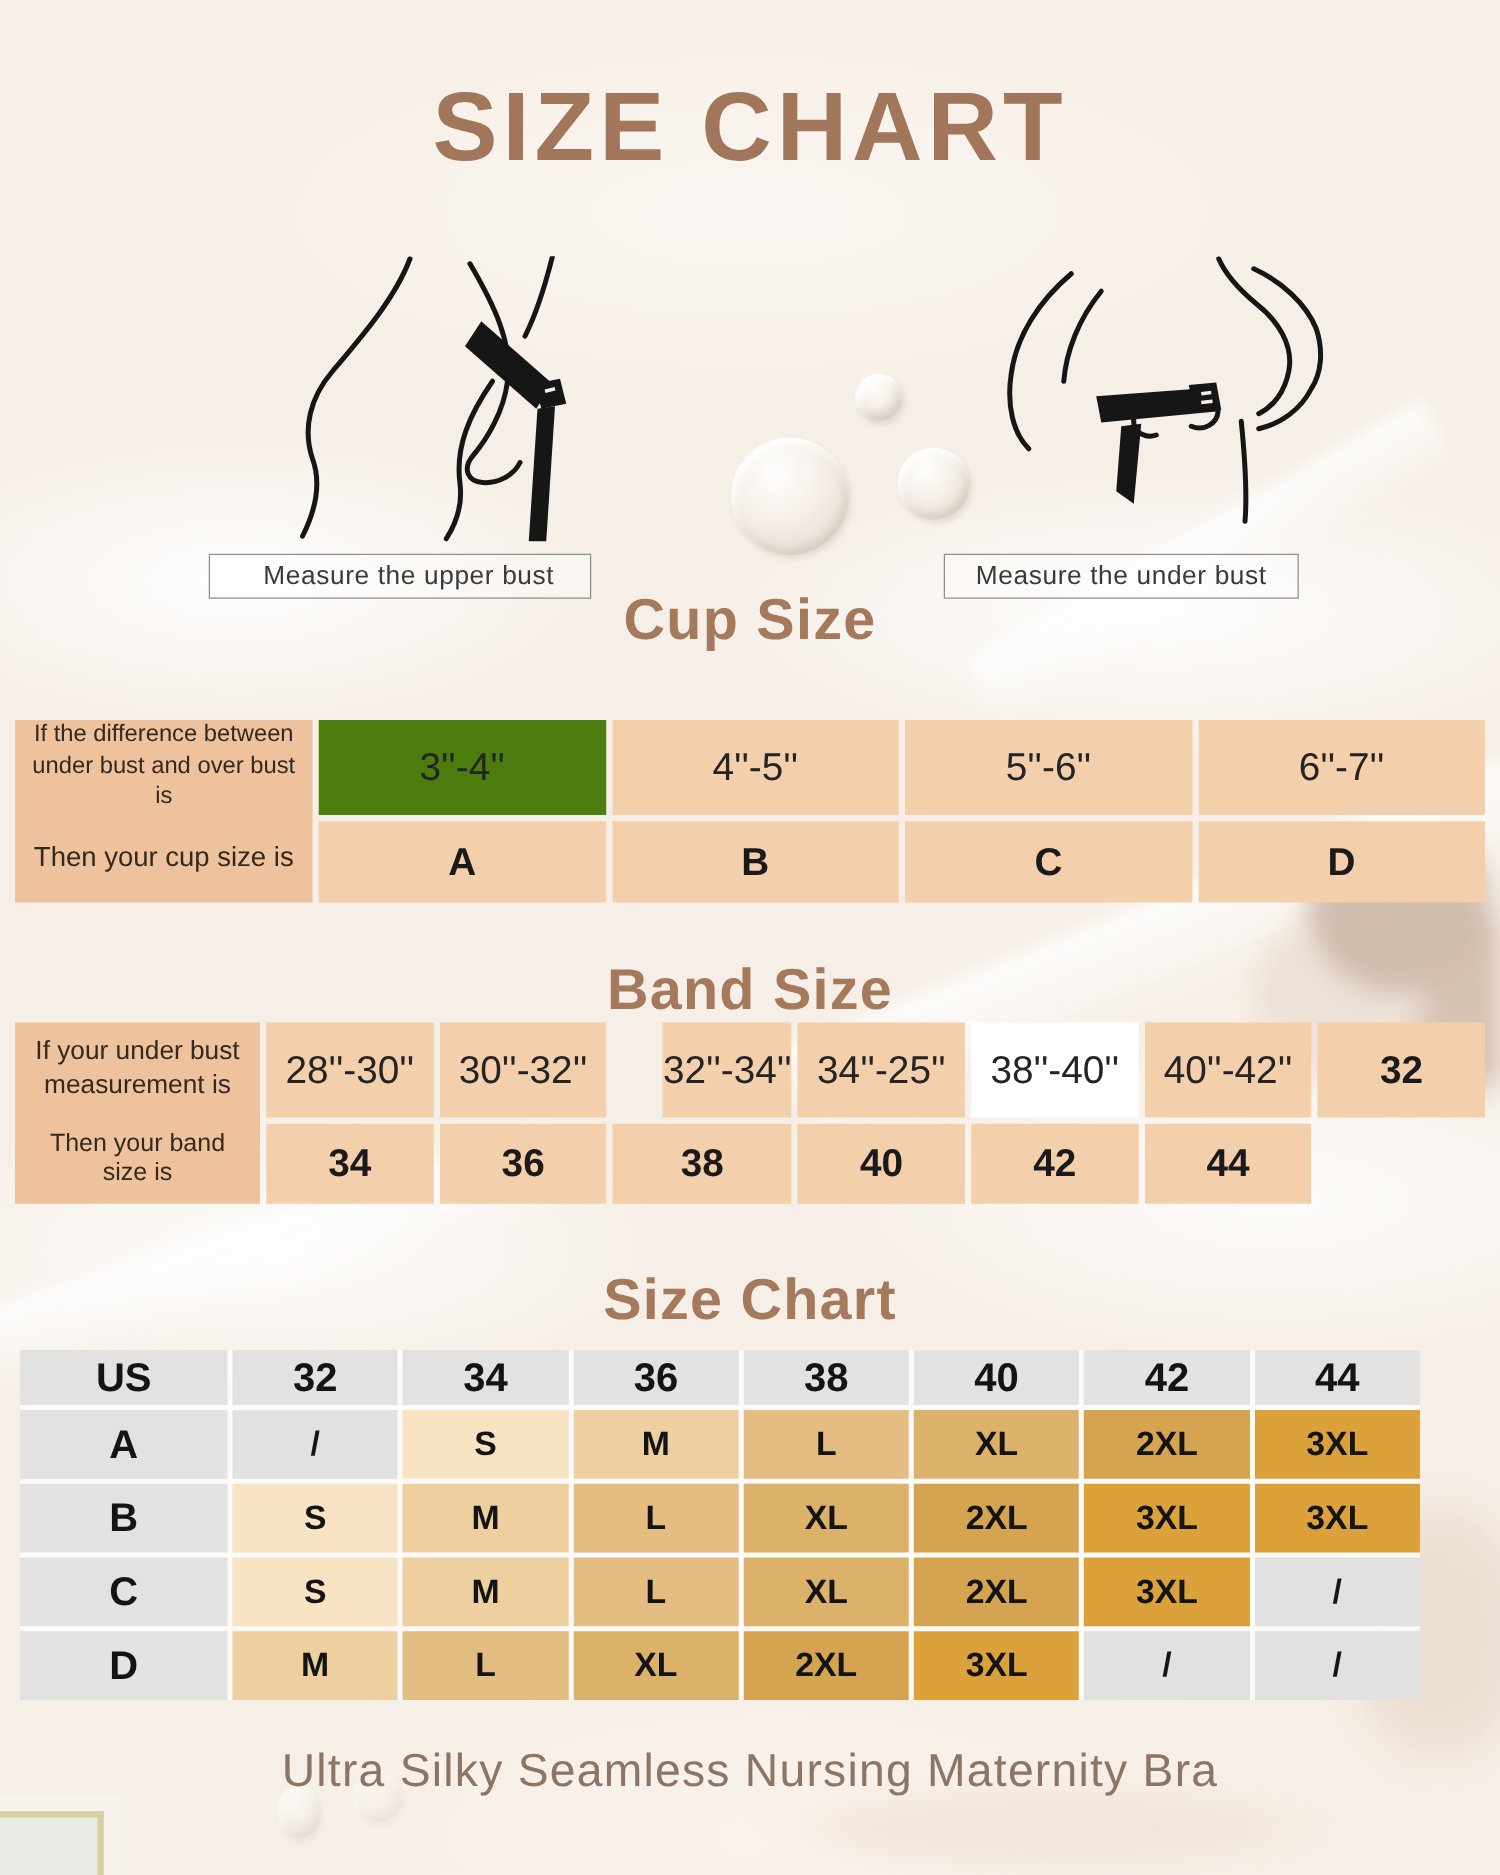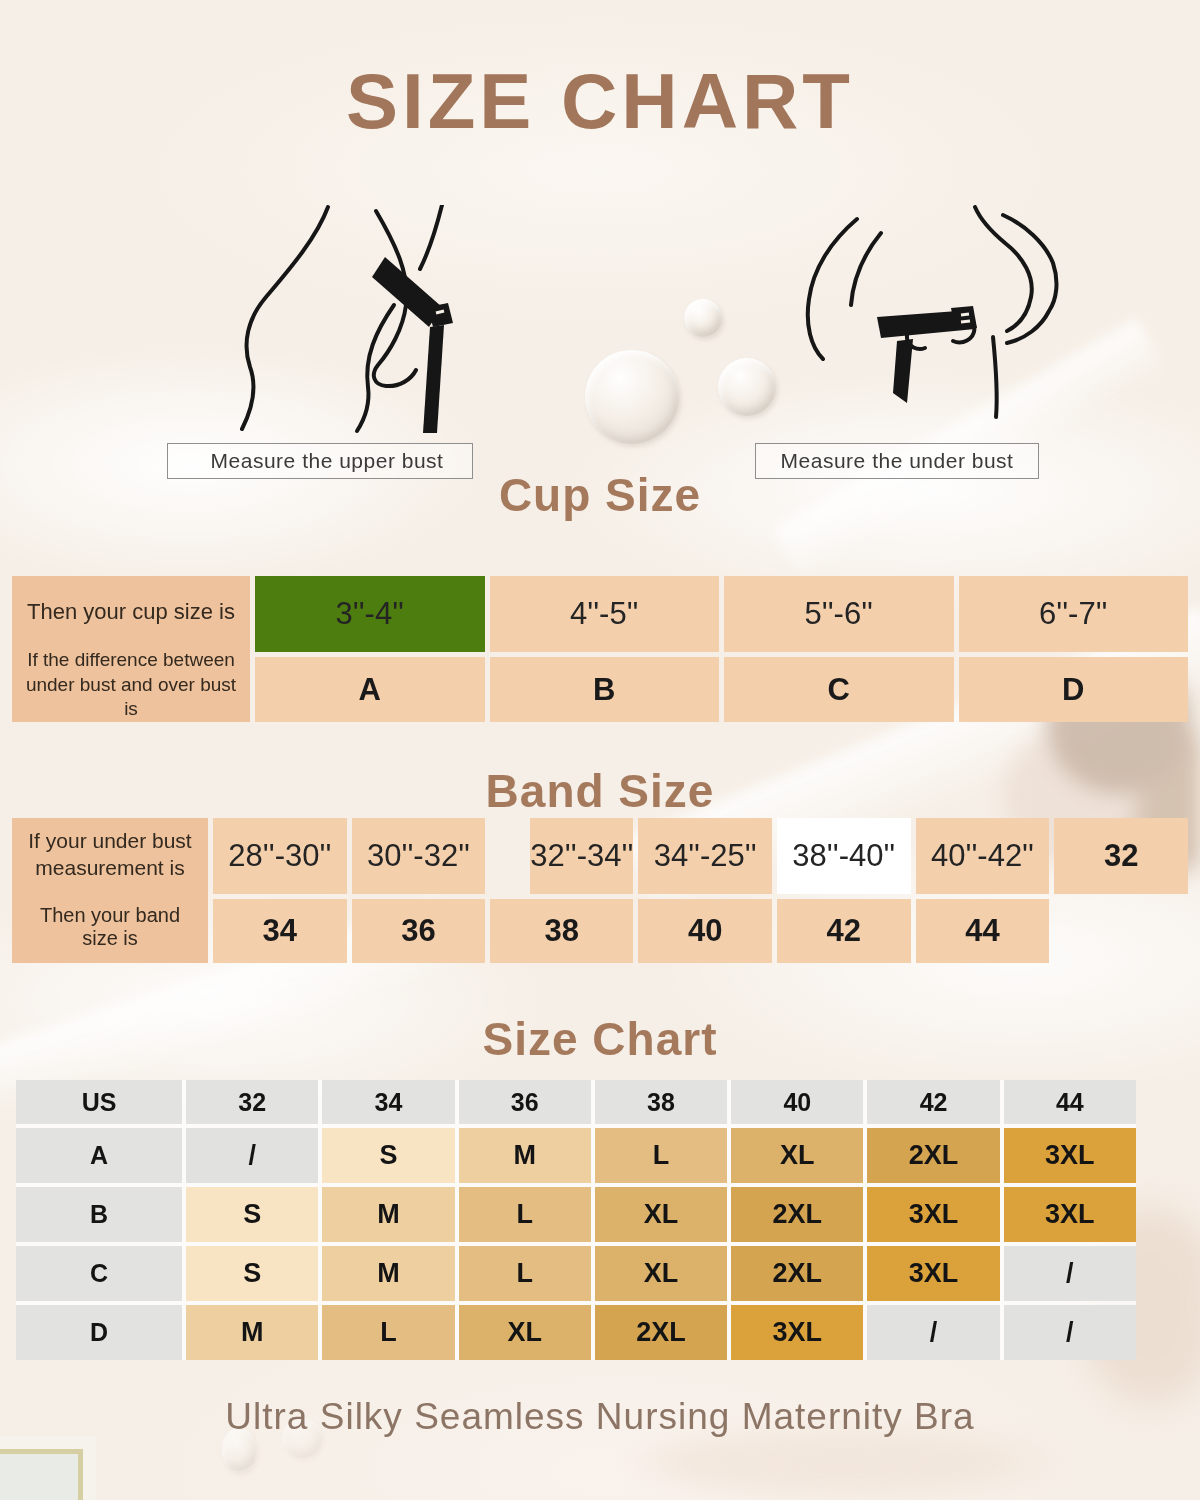--- a/index.html
+++ b/index.html
@@ -72,21 +72,21 @@
   .cup-table .lbl.cond { font-size:19px; line-height:1.3; }
   .cup-table .lbl.res  { font-size:22px; }
   .band-table .lbl.cond { font-size:21px; line-height:1.3; }
   .band-table .lbl.res  { font-size:20px; }
   .cell { display:flex; align-items:center; justify-content:center; }
   .range  { font-size:31px; color:#242424; }
   .result { font-size:31px; font-weight:bold; color:#1a1a1a; }
   
   .matrix { left:16px; top:1080px; width:1120px; position:absolute; z-index:2; display:grid; gap:4px;
     grid-template-columns:166px repeat(7,1fr); grid-template-rows:44px repeat(4,55px); background:rgba(255,255,255,.75); }
-  .mhead { font-size:25px; font-weight:bold; color:#141414; }
+  .mhead { font-size:32px; font-weight:bold; color:#141414; }
   .msize { font-size:27px; font-weight:bold; color:#141414; }
 </style>
 </head>
 <body>
 
 <div class="page" style="background: rgb(246, 239, 231);">
 
   <div class="texture"></div>
   <div class="streak s1"></div>
   <div class="streak s2"></div>
@@ -138,22 +138,22 @@
     </g>
     <path d="M196,110 L204,109 M196,117 L205,116" stroke="#f6efe7" stroke-width="3" fill="none"></path>
   </svg>
 
   <div class="measure-box mb-left">Measure the upper bust</div>
   <div class="measure-box mb-right">Measure the under bust</div>
 
   <div class="section-heading h-cup" style="color: rgb(165, 121, 92);">Cup Size</div>
   <div class="ptable cup-table">
     <div class="lblcol" style="background: rgb(238, 194, 156);">
+      <div class="lbl cond">If the difference between under bust and over bust is</div>
       <div class="lbl res">Then your cup size is</div>
-      <div class="lbl cond">If the difference between under bust and over bust is</div>
     </div>
   <div class="cell range" style="background: #4d7c0f;">3''-4''</div>
       <div class="cell range" style="background: rgb(244, 207, 172);">4''-5''</div>
       <div class="cell range" style="background: rgb(244, 207, 172);">5''-6''</div>
       <div class="cell range" style="background: rgb(244, 207, 172);">6''-7''</div>
       <div class="cell result" style="background: rgb(244, 207, 172);">A</div>
       <div class="cell result" style="background: rgb(244, 207, 172);">B</div>
       <div class="cell result" style="background: rgb(244, 207, 172);">C</div>
       <div class="cell result" style="background: rgb(244, 207, 172);">D</div>
     </div>

